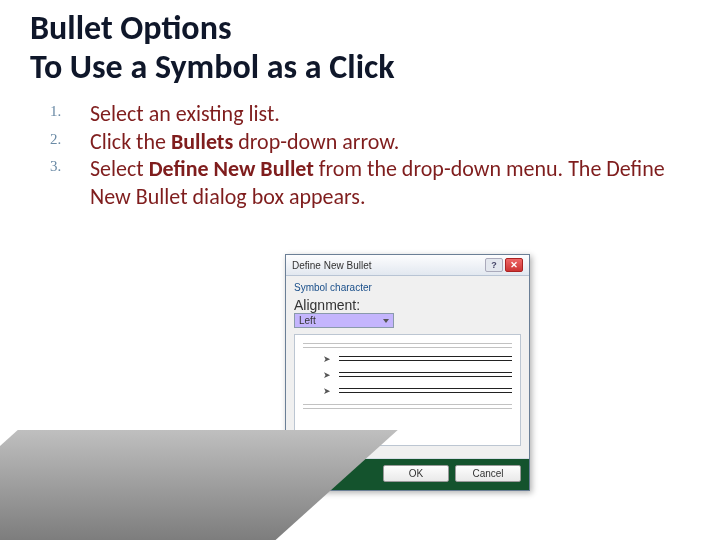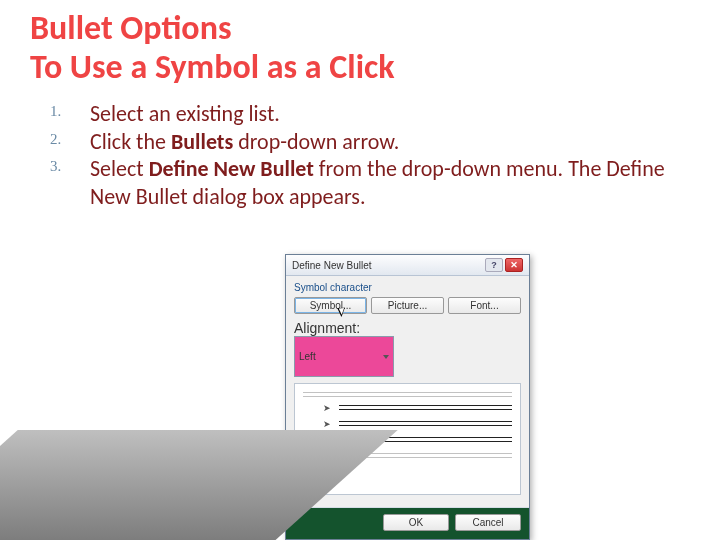--- a/index.html
+++ b/index.html
@@ -8,21 +8,21 @@
     height: 540px;
     background: #fff;
     font-family: Calibri, Arial, sans-serif;
     position: relative;
     overflow: hidden;
   }
   .title {
     padding: 8px 30px 4px 30px;
     font-size: 34px;
     font-weight: bold;
-    color: #ef4444;
+    color: #0f172a;
     line-height: 1.15;
   }
   .content {
     padding: 10px 40px 0 50px;
   }
   .numlist {
     list-style: none;
     counter-reset: item;
   }
   .numlist li {
@@ -113,23 +113,23 @@
     position: absolute;
     left: 1px; top: 1px;
     border-left: 5px solid #fff;
     border-top: 2px solid transparent;
     border-bottom: 5px solid transparent;
     transform: rotate(-25deg);
   }
   .field-label { font-size: 14px; color: #333; margin-bottom: 0; }
   .combo {
     width: 100px;
-    background: #ec4899;
+    background: #c4b5fd;
     border: 1px solid #8a9aac;
-    padding: 14px 4px;
+    padding: 1px 4px;
     display: flex;
     justify-content: space-between;
     align-items: center;
     font-size: 10px;
     margin-bottom: 6px;
   }
   .combo .chev {
     width: 0; height: 0;
     border-left: 3px solid transparent;
     border-right: 3px solid transparent;
@@ -208,28 +208,20 @@
       <div class="winbtn help">
           <span>?</span>
         </div>
       <div class="winbtn close">
           <span>✕</span>
         </div>
     </div>
   </div>
   <div class="dlg-body">
     <div class="section-label">Symbol character</div>
-    <div class="btn-row">
-      <div class="btn focus">
-        <span>Symbol...</span>
-        <span class="cursor-arrow"></span>
-      </div>
-      <div class="btn"><span>Picture...</span></div>
-      <div class="btn"><span>Font...</span></div>
-    </div>
     <div class="field-label">Alignment:</div>
     <div class="combo">
       <span>Left</span>
       <span class="chev"></span>
     </div>
     <div class="preview-box">
       <div class="pv-line"></div>
       <div class="pv-line"></div>
       <div class="pv-para">
         <span class="pv-bullet">➤</span>

